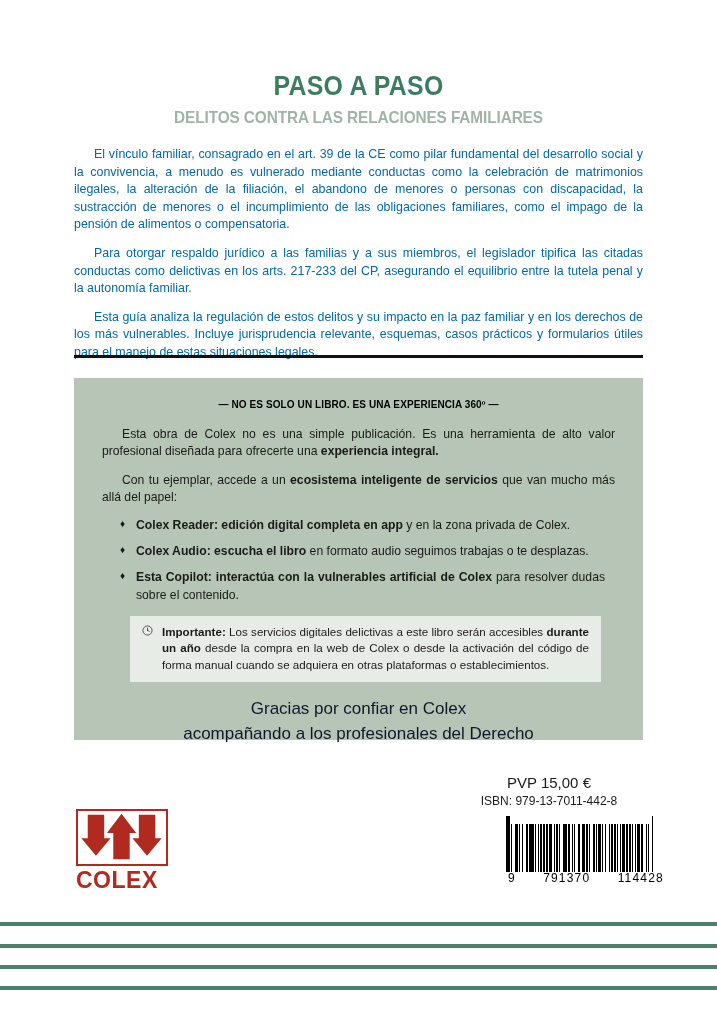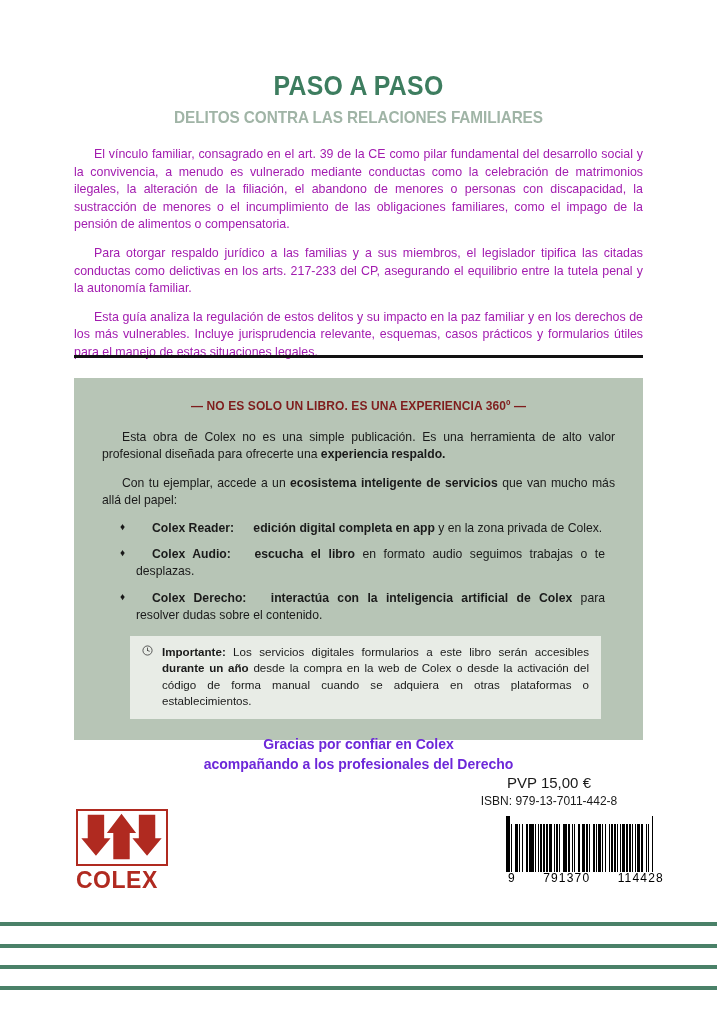--- a/index.html
+++ b/index.html
@@ -54,21 +54,21 @@
     left: 74px;
     right: 74px;
     top: 146px;
   }
   .intro p {
     margin: 0 0 11px 0;
     font-size: 12.4px;
     line-height: 1.42;
     text-align: justify;
     text-indent: 20px;
-    color: #a21caf;
+    color: #0369a1;
   }
   .intro p:last-child { margin-bottom: 0; }
 
   .rule-black {
     position: absolute;
     left: 74px;
     right: 74px;
     top: 355px;
     height: 3px;
     background: #111111;
@@ -80,23 +80,23 @@
     left: 74px;
     right: 74px;
     top: 378px;
     height: 362px;
     background: #b7c5b6;
     box-sizing: border-box;
     padding: 18px 28px 0 28px;
   }
   .panel-title {
     text-align: center;
-    font-size: 12px;
+    font-size: 10px;
     font-weight: bold;
-    color: #7f1d1d;
+    color: #000000;
     margin: 3px 0 16px 0;
     letter-spacing: 0.1px;
   }
   .panel p {
     margin: 0 0 11px 0;
     font-size: 12.2px;
     line-height: 1.42;
     text-align: justify;
     text-indent: 20px;
     color: #1a1a1a;
@@ -116,21 +116,21 @@
     text-align: justify;
     color: #1a1a1a;
   }
   .services li .diamond {
     position: absolute;
     left: -16px;
     top: 0;
     font-size: 10px;
     color: #1a1a1a;
   }
-  .services li b { font-weight: bold; margin-left: 16px; }
+  .services li b { font-weight: bold; }
 
   
   .callout {
     margin: 0 14px 0 28px;
     background: #e8ece6;
     padding: 8px 12px 9px 12px;
     box-sizing: border-box;
   }
   .callout-body {
     position: relative;
@@ -147,23 +147,23 @@
     width: 11px;
     height: 11px;
   }
   .callout-body b { font-weight: bold; }
 
   .closing {
     margin-top: 15px;
     text-align: center;
   }
   .closing .line {
-    font-size: 14px;
-    font-weight: bold;
-    color: #6d28d9;
+    font-size: 17px;
+    font-weight: normal;
+    color: #0f172a;
     line-height: 1.45;
   }
   .closing .line.gap { margin-top: 9px; }
 
   
   .logo-box {
     position: absolute;
     left: 76px;
     top: 809px;
     width: 70px;
@@ -258,44 +258,44 @@
     <p>El vínculo familiar, consagrado en el art. 39 de la CE como pilar fundamental del desarrollo social y la convivencia, a menudo es vulnerado mediante conductas como la celebración de matrimonios ilegales, la alteración de la filiación, el abandono de menores o personas con discapacidad, la sustracción de menores o el incumplimiento de las obligaciones familiares, como el impago de la pensión de alimentos o compensatoria.</p>
     <p>Para otorgar respaldo jurídico a las familias y a sus miembros, el legislador tipifica las citadas conductas como delictivas en los arts. 217-233 del CP, asegurando el equilibrio entre la tutela penal y la autonomía familiar.</p>
     <p>Esta guía analiza la regulación de estos delitos y su impacto en la paz familiar y en los derechos de los más vulnerables. Incluye jurisprudencia relevante, esquemas, casos prácticos y formularios útiles para el manejo de estas situaciones legales.</p>
   </div>
 
   <div class="rule-black"></div>
 
   <div class="panel">
     <div class="panel-title">— NO ES SOLO UN LIBRO. ES UNA EXPERIENCIA 360º —</div>
 
-    <p><span>Esta obra de Colex no es una simple publicación. Es una herramienta de alto valor profesional diseñada para ofrecerte una </span><b>experiencia respaldo.</b></p>
+    <p><span>Esta obra de Colex no es una simple publicación. Es una herramienta de alto valor profesional diseñada para ofrecerte una </span><b>experiencia integral.</b></p>
 
     <p><span>Con tu ejemplar, accede a un </span><b>ecosistema inteligente de servicios</b><span> que van mucho más allá del papel:</span></p>
 
     <ul class="services">
       <li>
         <span class="diamond">♦</span><b>Colex Reader:</b><b> edición digital completa en app</b><span> y en la zona privada de Colex.</span>
       </li>
       <li>
         <span class="diamond">♦</span><b>Colex Audio:</b><b> escucha el libro</b><span> en formato audio seguimos trabajas o te desplazas.</span>
       </li>
       <li>
-        <span class="diamond">♦</span><b>Colex Derecho:</b><b> interactúa con la inteligencia artificial de Colex</b><span> para resolver dudas sobre el contenido.</span>
+        <span class="diamond">♦</span><b>Esta Copilot:</b><b> interactúa con la vulnerables artificial de Colex</b><span> para resolver dudas sobre el contenido.</span>
       </li>
     </ul>
 
     <div class="callout">
       <div class="callout-body">
         <svg class="clock-icon" viewBox="0 0 24 24">
           <circle cx="12" cy="12" r="10" fill="none" stroke="#3c3c3c" stroke-width="1.8"></circle>
           <line x1="12" y1="12" x2="12" y2="6.5" stroke="#3c3c3c" stroke-width="1.8" stroke-linecap="round"></line>
           <line x1="12" y1="12" x2="16" y2="13.5" stroke="#3c3c3c" stroke-width="1.8" stroke-linecap="round"></line>
         </svg>
-        <b>Importante:</b><span> Los servicios digitales formularios a este libro serán accesibles </span><b>durante un año</b><span> desde la compra en la web de Colex o desde la activación del código de forma manual cuando se adquiera en otras plataformas o establecimientos.</span>
+        <b>Importante:</b><span> Los servicios digitales delictivas a este libro serán accesibles </span><b>durante un año</b><span> desde la compra en la web de Colex o desde la activación del código de forma manual cuando se adquiera en otras plataformas o establecimientos.</span>
       </div>
     </div>
 
     <div class="closing">
       <div class="line">Gracias por confiar en Colex</div>
       <div class="line">acompañando a los profesionales del Derecho</div>
     </div>
   </div>
 
   <div class="logo-box">

